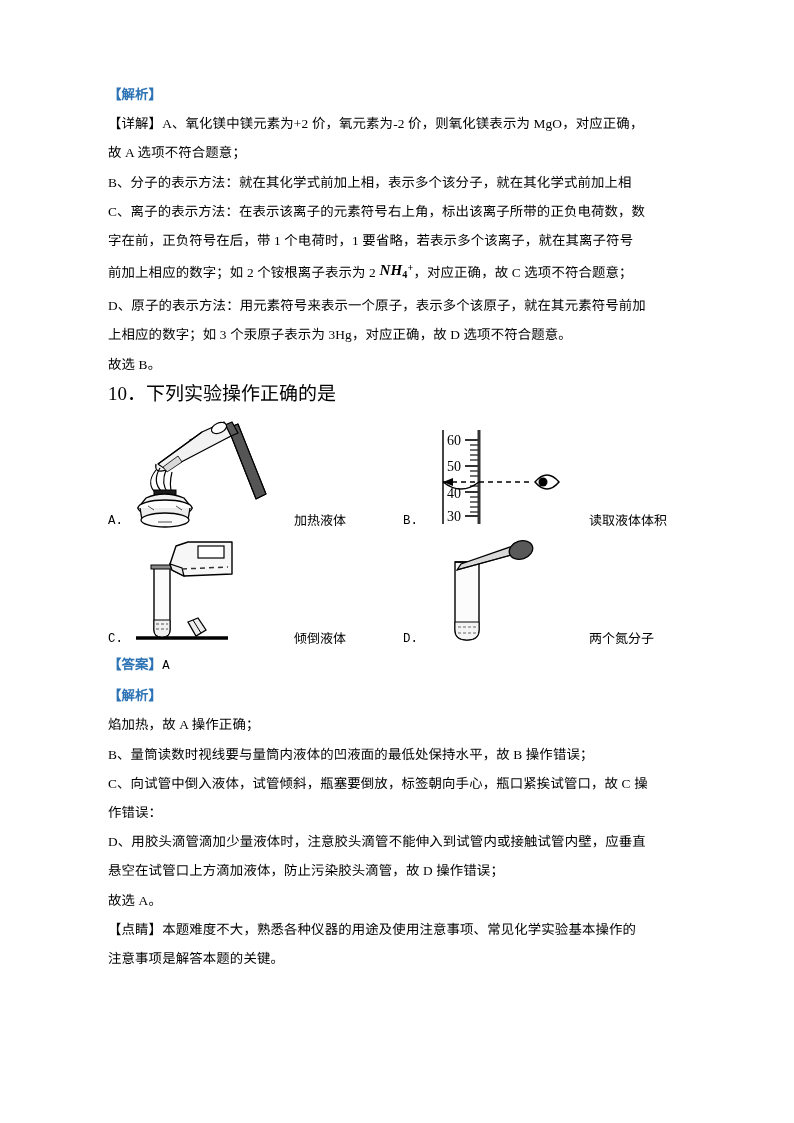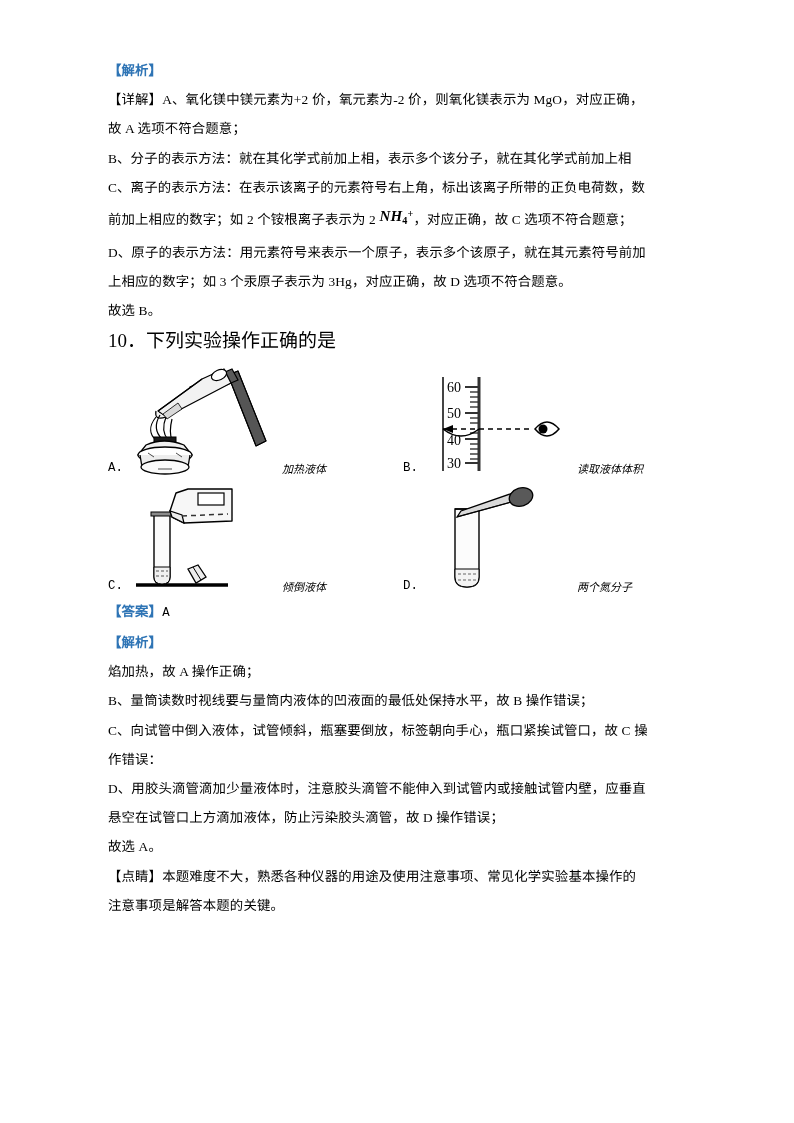--- a/index.html
+++ b/index.html
@@ -14,21 +14,21 @@
     color: #000000;
     position: relative;
     overflow: hidden;
   }
   .page {
     position: absolute;
     left: 0; top: 0;
     width: 794px;
     height: 1123px;
     box-sizing: border-box;
-    padding: 56px 96px 0 108px;
+    padding: 80px 96px 0 108px;
   }
   .para {
     font-size: 13.4px;
     line-height: 29.2px;
     text-align: justify;
     text-justify: inter-ideograph;
     margin: 0;
     letter-spacing: 0.15px;
     white-space: normal;
   }
@@ -86,45 +86,45 @@
     flex: 0 0 24px;
   }
   .opt-fig {
     flex: 0 0 auto;
     width: 150px;
     height: 112px;
     position: relative;
   }
   .opt-fig svg { position: absolute; left: 0; bottom: 0; }
   .opt-caption {
-    font-size: 11px;
+    font-size: 13px;
     padding-bottom: 3px;
-    margin-left: 0;
+    margin-left: 12px;
     white-space: nowrap;
-    font-style: italic;
   }
 </style>
 </head>
 <body>
 
 <div class="page">
 
   <p class="para">
     <span class="label-blue">【解析】</span>
   </p>
 
   <p class="para"><span class="label-bold">【详解】</span><span>A、氧化镁中镁元素为+2 价，氧元素为-2 价，则氧化镁表示为 MgO，对应正确，</span></p>
 
   <p class="para"><span>故 A 选项不符合题意；</span></p>
 
   <p class="para"><span>B、分子的表示方法：就在其化学式前加上相，表示多个该分子，就在其化学式前加上相</span></p>
 
 
   <p class="para"><span>C、离子的表示方法：在表示该离子的元素符号右上角，标出该离子所带的正负电荷数，数</span></p>
 
+  <p class="para"><span>字在前，正负符号在后，带 1 个电荷时，1 要省略，若表示多个该离子，就在其离子符号</span></p>
 
   <p class="para"><span>前加上相应的数字；如 2 个铵根离子表示为 2 </span><span class="mathf"><span>NH</span><sub>4</sub><sup>+</sup></span><span>，对应正确，故 C 选项不符合题意；</span></p>
 
   <p class="para"><span>D、原子的表示方法：用元素符号来表示一个原子，表示多个该原子，就在其元素符号前加</span></p>
 
   <p class="para"><span>上相应的数字；如 3 个汞原子表示为 3Hg，对应正确，故 D 选项不符合题意。</span></p>
 
   <p class="para"><span>故选 B。</span></p>
 
   <p class="q-num"><span>10．</span><span>下列实验操作正确的是</span></p>

